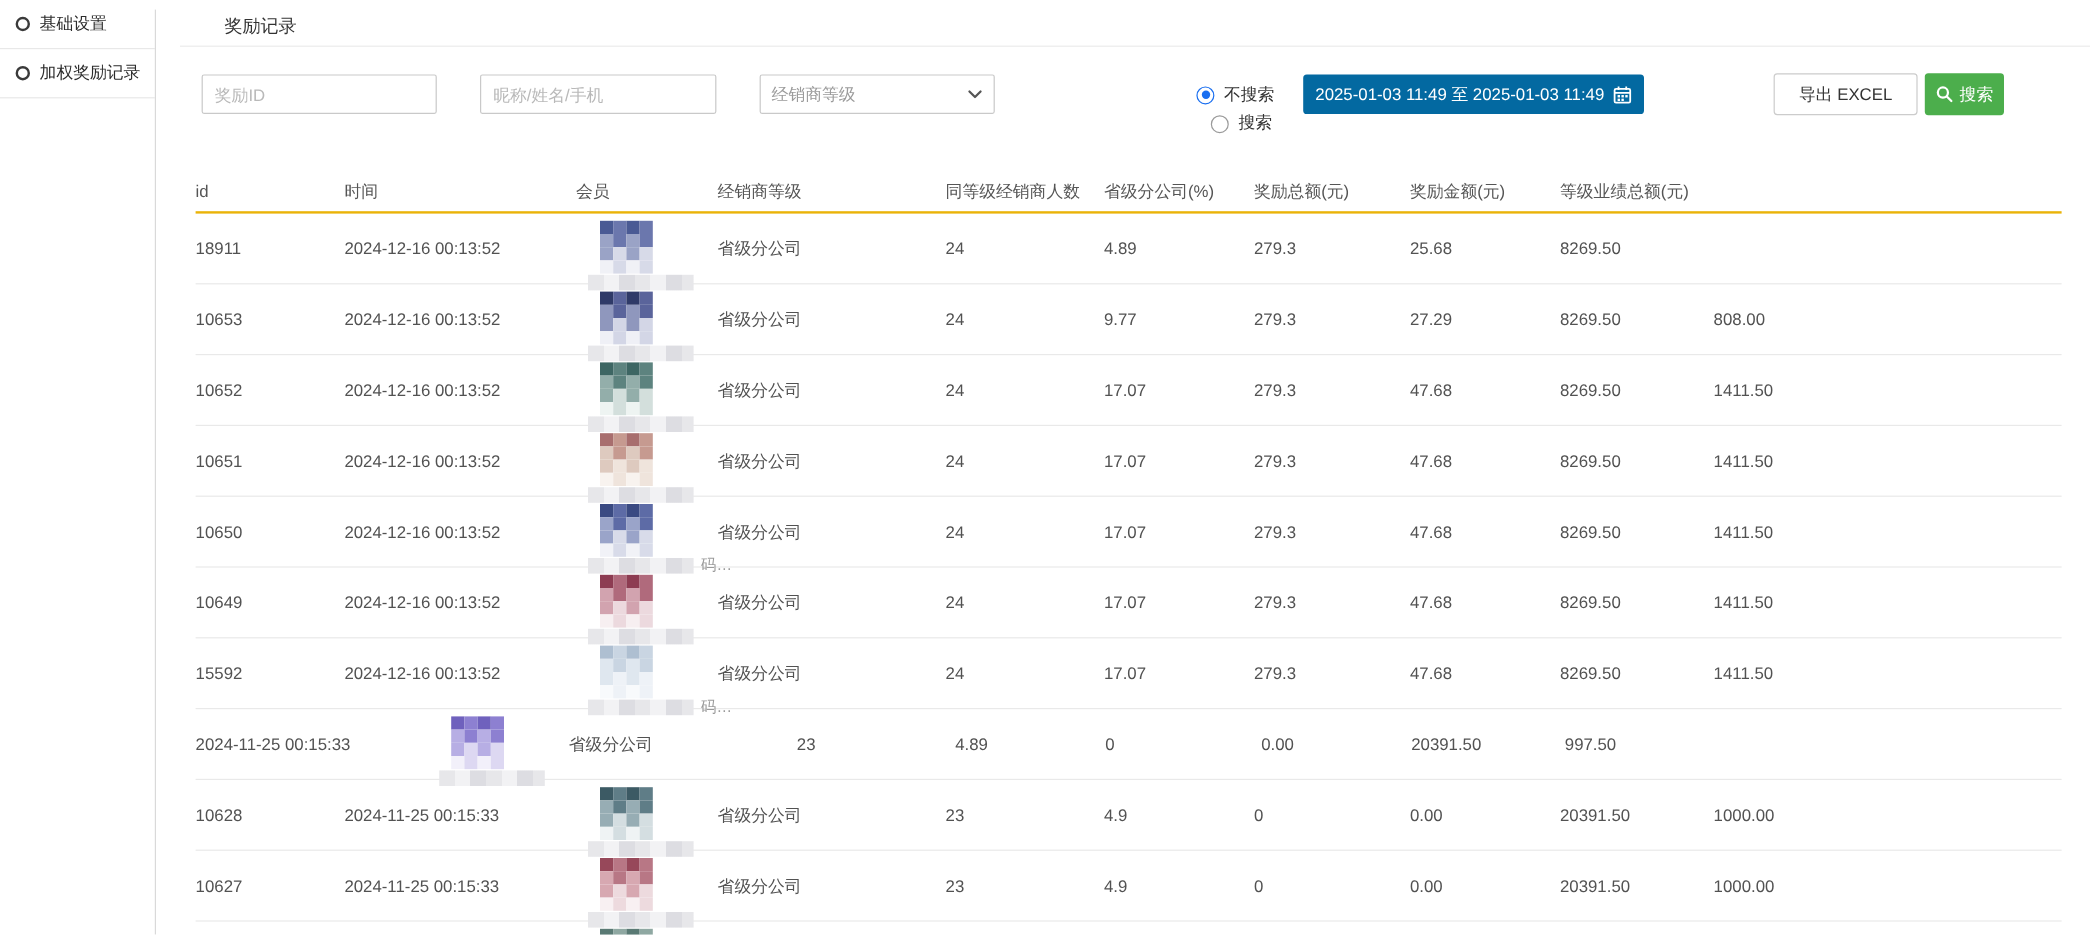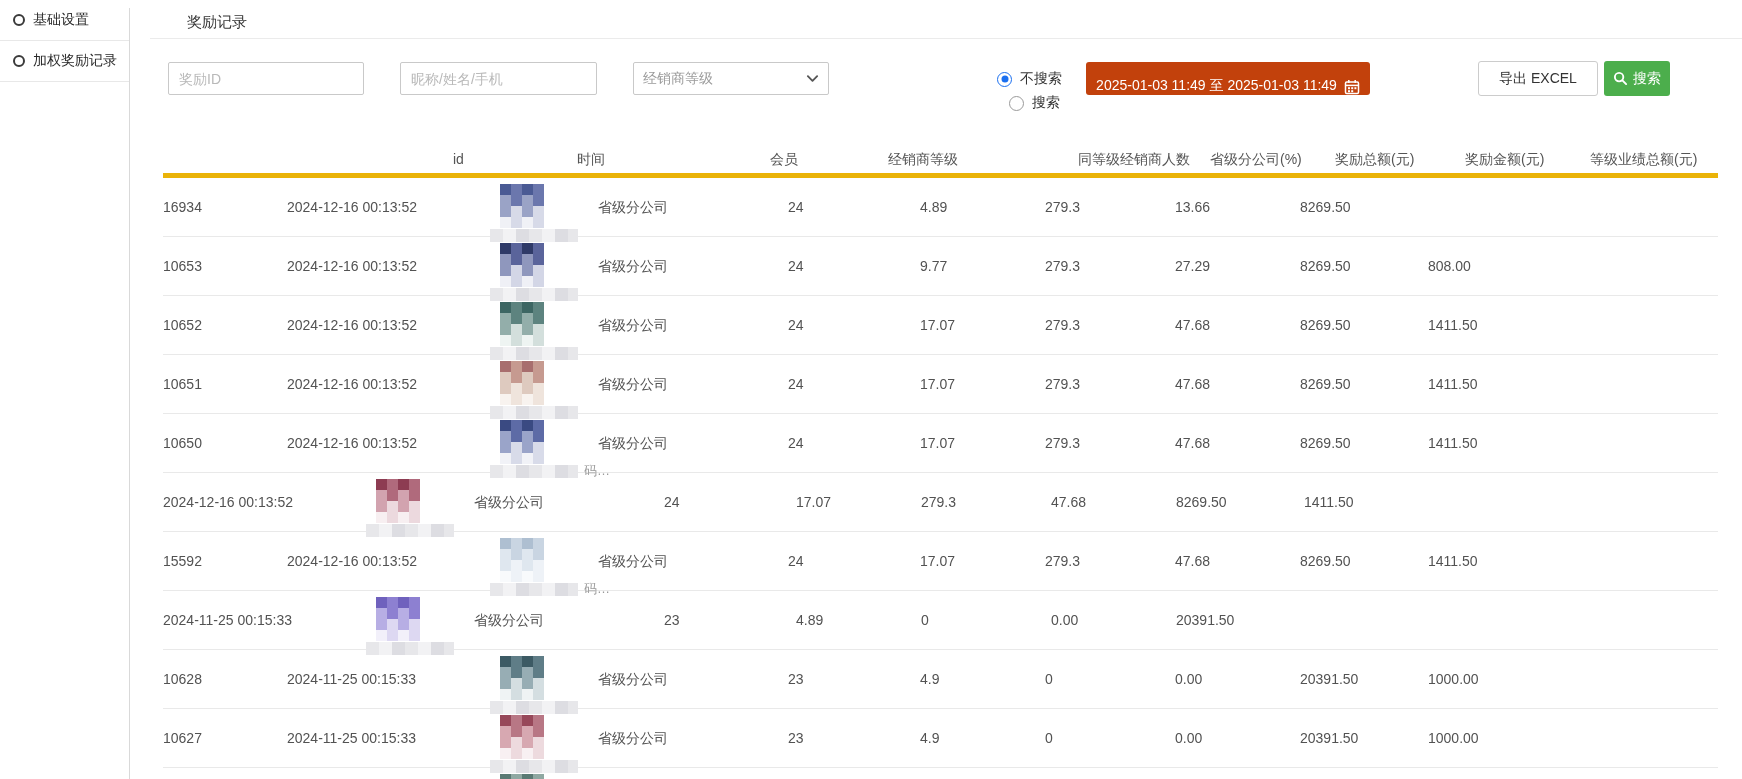--- a/index.html
+++ b/index.html
@@ -37,35 +37,35 @@
   #radio-search { left:1009px; top:94px; }
   .radio-circle { width:15px; height:15px; border-radius:50%; border:1px solid #9a9a9a; background:#fff; margin-right:8px; position:relative; flex:0 0 auto; }
   .radio-row.checked .radio-circle { border:1.5px solid #1a6ff0; }
   .radio-row.checked .radio-circle::after {
     content:""; position:absolute; left:50%; top:50%; transform:translate(-50%,-50%);
     width:7px; height:7px; border-radius:50%; background:#1a6ff0;
   }
   .radio-row .radio-label { font-size:14px; color:#333; }
   .date-btn {
     position:absolute; left:1086px; top:62px; width:284px; height:33px; border:none; border-radius:3px;
-    background:#c2410c; color:#fff; font-size:14px; display:flex; align-items:flex-end; justify-content:center;
+    background:#0369a1; color:#fff; font-size:14px; display:flex; align-items:center; justify-content:center;
     gap:7px; cursor:pointer; font-family:inherit;
   }
   .export-btn {
     position:absolute; left:1478px; top:61px; width:120px; height:35px; background:#fff;
     border:1px solid #ccc; border-radius:3px; font-size:14px; color:#333; cursor:pointer; font-family:inherit;
   }
   .search-btn {
     position:absolute; left:1604px; top:61px; width:66px; height:35px; background:#4cae4c; border:none;
     border-radius:3px; color:#fff; font-size:14px; display:flex; align-items:center; justify-content:center;
     gap:5px; cursor:pointer; font-family:inherit;
   }
   
   .table { position:absolute; left:163px; top:140px; width:1555px; }
-  .thead { height:38px; border-bottom:5px solid #eab308; display:flex;justify-content:flex-end; }
+  .thead { height:38px; border-bottom:2px solid #eab308; display:flex; }
   .hcell { font-size:14px; color:#555; line-height:38px; white-space:nowrap; overflow:visible; }
   .trow { display:flex; height:59px; border-bottom:1px solid #e9e9e9; position:relative; }
   .tcell { font-size:14px; color:#525252; line-height:58px; white-space:nowrap; }
   .member-cell { position:relative; overflow:visible; }
   .avatar { position:absolute; left:20px; top:6px; width:44px; height:44px; display:grid;
     grid-template-columns:repeat(4,1fr); grid-template-rows:repeat(4,1fr); cursor:pointer; }
   .avatar i { display:block; }
   .name-blur { position:absolute; left:10px; top:51px; width:88px; height:13px;
     background:repeating-linear-gradient(90deg,#e7e7ea 0 13px,#f2f2f4 13px 26px,#dddde2 26px 39px); }
   .name-tail { position:absolute; left:104px; top:48px; font-size:13px; color:#9a9a9a; line-height:18px; }
@@ -141,21 +141,21 @@
         <div class="hcell" style="width: 118px;">会员</div>
         <div class="hcell" style="width: 190px;">经销商等级</div>
         <div class="hcell" style="width: 132px;">同等级经销商人数</div>
         <div class="hcell" style="width: 125px;">省级分公司(%)</div>
         <div class="hcell" style="width: 130px;">奖励总额(元)</div>
         <div class="hcell" style="width: 125px;">奖励金额(元)</div>
         <div class="hcell" style="width: 128px;">等级业绩总额(元)</div>
       </div>
     <div id="tbody">
         <div class="trow">
-          <div class="tcell" style="width: 124px;">16934</div>
+          <div class="tcell" style="width: 124px;">18911</div>
           <div class="tcell" style="width: 193px;">2024-12-16 00:13:52</div>
           <div class="tcell member-cell" style="width: 118px;">
             <div class="avatar">
               <i style="background: rgb(74, 90, 148);"></i>
               <i style="background: rgb(107, 119, 173);"></i>
               <i style="background: rgb(74, 90, 148);"></i>
               <i style="background: rgb(107, 119, 173);"></i>
               <i style="background: rgb(154, 163, 198);"></i>
               <i style="background: rgb(107, 119, 173);"></i>
               <i style="background: rgb(154, 163, 198);"></i>
@@ -168,21 +168,21 @@
               <i style="background: rgb(215, 218, 232);"></i>
               <i style="background: rgb(240, 241, 246);"></i>
               <i style="background: rgb(215, 218, 232);"></i>
             </div>
             <div class="name-blur"></div>
           </div>
           <div class="tcell" style="width: 190px;">省级分公司</div>
           <div class="tcell" style="width: 132px;">24</div>
           <div class="tcell" style="width: 125px;">4.89</div>
           <div class="tcell" style="width: 130px;">279.3</div>
-          <div class="tcell" style="width: 125px;">13.66</div>
+          <div class="tcell" style="width: 125px;">25.68</div>
           <div class="tcell" style="width: 128px;">8269.50</div>
         </div>
         <div class="trow">
           <div class="tcell" style="width: 124px;">10653</div>
           <div class="tcell" style="width: 193px;">2024-12-16 00:13:52</div>
           <div class="tcell member-cell" style="width: 118px;">
             <div class="avatar">
               <i style="background: rgb(47, 58, 104);"></i>
               <i style="background: rgb(90, 100, 155);"></i>
               <i style="background: rgb(47, 58, 104);"></i>
@@ -301,20 +301,21 @@
           </div>
           <div class="tcell" style="width: 190px;">省级分公司</div>
           <div class="tcell" style="width: 132px;">24</div>
           <div class="tcell" style="width: 125px;">17.07</div>
           <div class="tcell" style="width: 130px;">279.3</div>
           <div class="tcell" style="width: 125px;">47.68</div>
           <div class="tcell" style="width: 128px;">8269.50</div>
           <div class="tcell" style="width: 290px;">1411.50</div>
         </div>
         <div class="trow">
+          <div class="tcell" style="width: 124px;">10649</div>
           <div class="tcell" style="width: 193px;">2024-12-16 00:13:52</div>
           <div class="tcell member-cell" style="width: 118px;">
             <div class="avatar">
               <i style="background: rgb(141, 60, 82);"></i>
               <i style="background: rgb(176, 106, 124);"></i>
               <i style="background: rgb(141, 60, 82);"></i>
               <i style="background: rgb(176, 106, 124);"></i>
               <i style="background: rgb(210, 163, 175);"></i>
               <i style="background: rgb(176, 106, 124);"></i>
               <i style="background: rgb(210, 163, 175);"></i>
@@ -393,20 +394,21 @@
               <i style="background: rgb(221, 216, 242);"></i>
             </div>
             <div class="name-blur"></div>
           </div>
           <div class="tcell" style="width: 190px;">省级分公司</div>
           <div class="tcell" style="width: 132px;">23</div>
           <div class="tcell" style="width: 125px;">4.89</div>
           <div class="tcell" style="width: 130px;">0</div>
           <div class="tcell" style="width: 125px;">0.00</div>
           <div class="tcell" style="width: 128px;">20391.50</div>
+          <div class="tcell" style="width: 290px;">997.50</div>
         </div>
         <div class="trow">
           <div class="tcell" style="width: 124px;">10628</div>
           <div class="tcell" style="width: 193px;">2024-11-25 00:15:33</div>
           <div class="tcell member-cell" style="width: 118px;">
             <div class="avatar">
               <i style="background: rgb(60, 90, 100);"></i>
               <i style="background: rgb(95, 125, 135);"></i>
               <i style="background: rgb(60, 90, 100);"></i>
               <i style="background: rgb(95, 125, 135);"></i>

